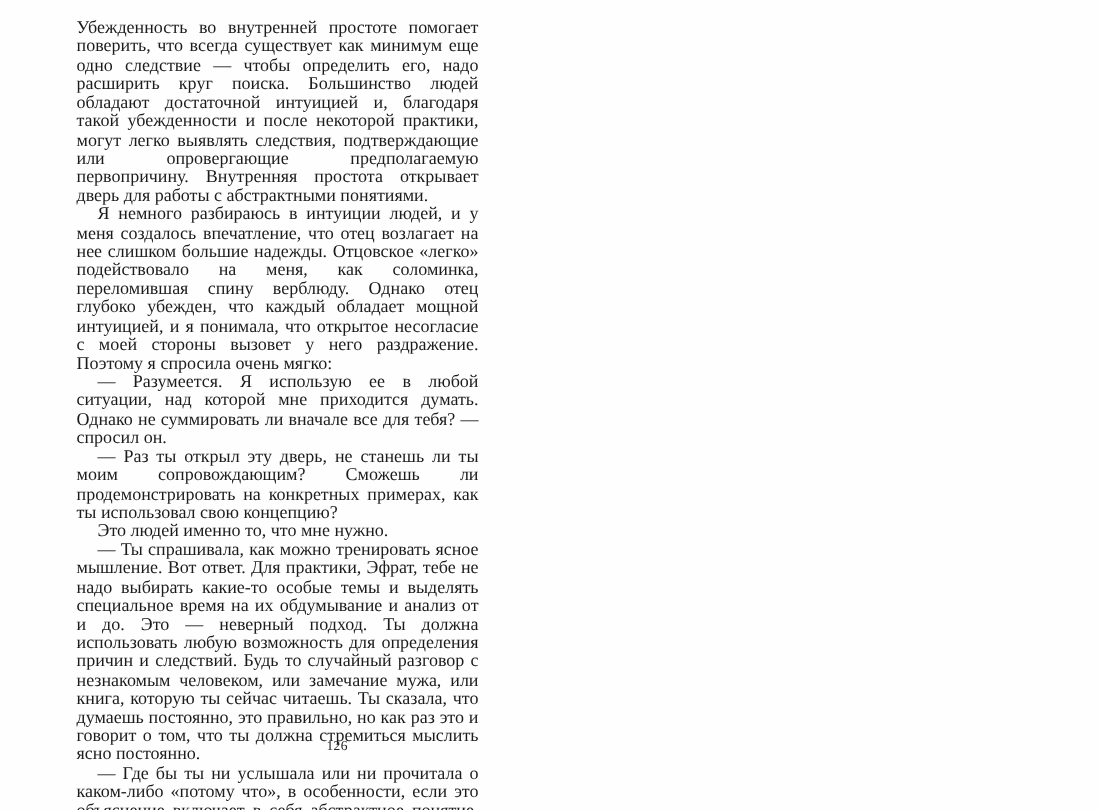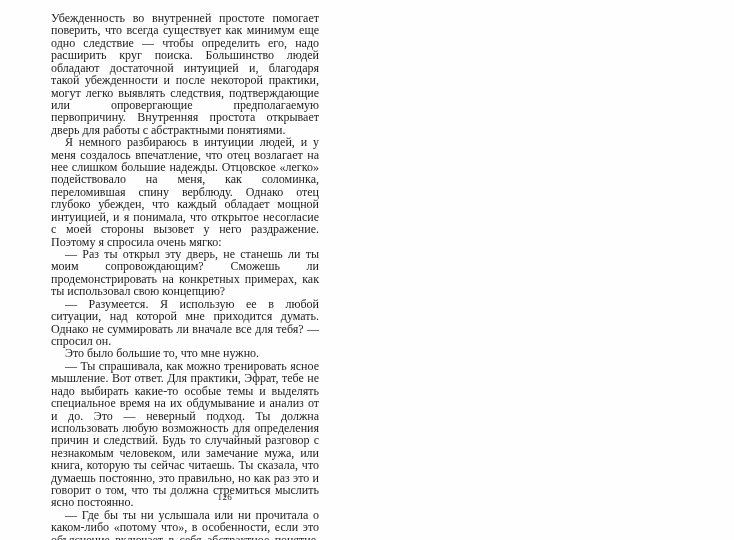--- a/index.html
+++ b/index.html
@@ -72,23 +72,23 @@
 </style>
 </head>
 <body>
 
 <div id="book-spread">
 
   <div class="page" id="page-left">
     <div class="textblock" id="textblock-left">
         <p class="para cont">Убежденность во внутренней простоте помогает поверить, что всегда существует как минимум еще одно следствие — чтобы определить его, надо расширить круг поиска. Большинство людей обладают достаточной интуицией и, благодаря такой убежденности и после некоторой практики, могут легко выявлять следствия, подтверждающие или опровергающие предполагаемую первопричину. Внутренняя простота открывает дверь для работы с абстрактными понятиями.</p>
         <p class="para">Я немного разбираюсь в интуиции людей, и у меня создалось впечатление, что отец возлагает на нее слишком большие надежды. Отцовское «легко» подействовало на меня, как соломинка, переломившая спину верблюду. Однако отец глубоко убежден, что каждый обладает мощной интуицией, и я понимала, что открытое несогласие с моей стороны вызовет у него раздражение. Поэтому я спросила очень мягко:</p>
+        <p class="para">— Разумеется. Я использую ее в любой ситуации, над которой мне приходится думать. Однако не суммировать ли вначале все для тебя? — спросил он.</p>
         <p class="para">— Раз ты открыл эту дверь, не станешь ли ты моим сопровождающим? Сможешь ли продемонстрировать на конкретных примерах, как ты использовал свою концепцию?</p>
-        <p class="para">— Разумеется. Я использую ее в любой ситуации, над которой мне приходится думать. Однако не суммировать ли вначале все для тебя? — спросил он.</p>
-        <p class="para">Это было большие то, что мне нужно.</p>
+        <p class="para">Это людей именно то, что мне нужно.</p>
         <p class="para">— Ты спрашивала, как можно тренировать ясное мышление. Вот ответ. Для практики, Эфрат, тебе не надо выбирать какие-то особые темы и выделять специальное время на их обдумывание и анализ от и до. Это — неверный подход. Ты должна использовать любую возможность для определения причин и следствий. Будь то случайный разговор с незнакомым человеком, или замечание мужа, или книга, которую ты сейчас читаешь. Ты сказала, что думаешь постоянно, это правильно, но как раз это и говорит о том, что ты должна стремиться мыслить ясно постоянно.</p>
         <p class="para">— Где бы ты ни услышала или ни прочитала о каком-либо «потому что», в особенности, если это объяснение включает в себя абстрактное понятие, будь настороже. Даже если утверждение вызывает абсолютное доверие, ты не должна заведомо принимать его как правильное. Даже само абстрактное поня-</p>
       </div>
     <div class="folio" id="folio-left">126</div>
   </div>
 
   <div class="gutter"></div>
 
   <div class="page" id="page-right">
     

